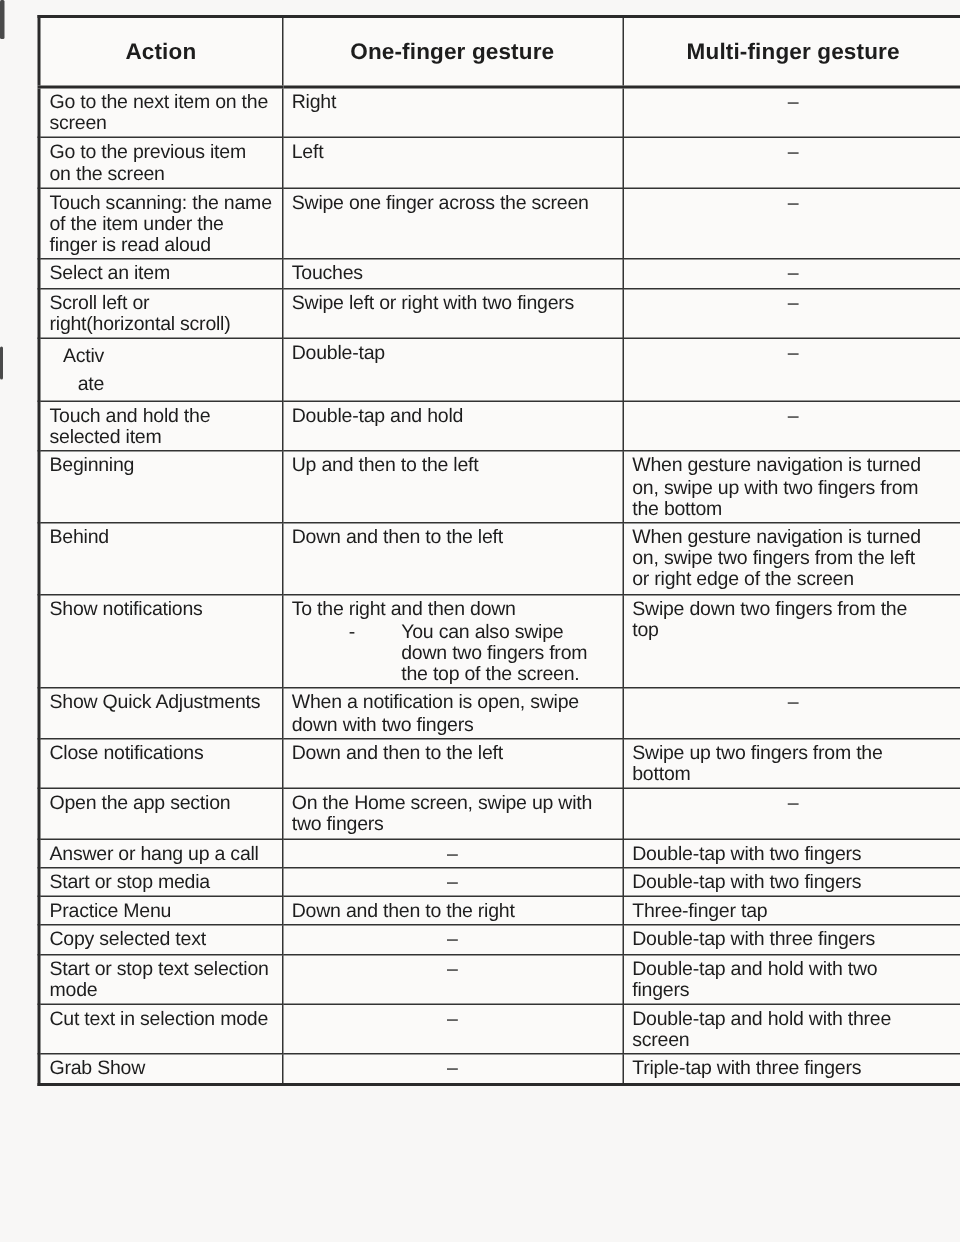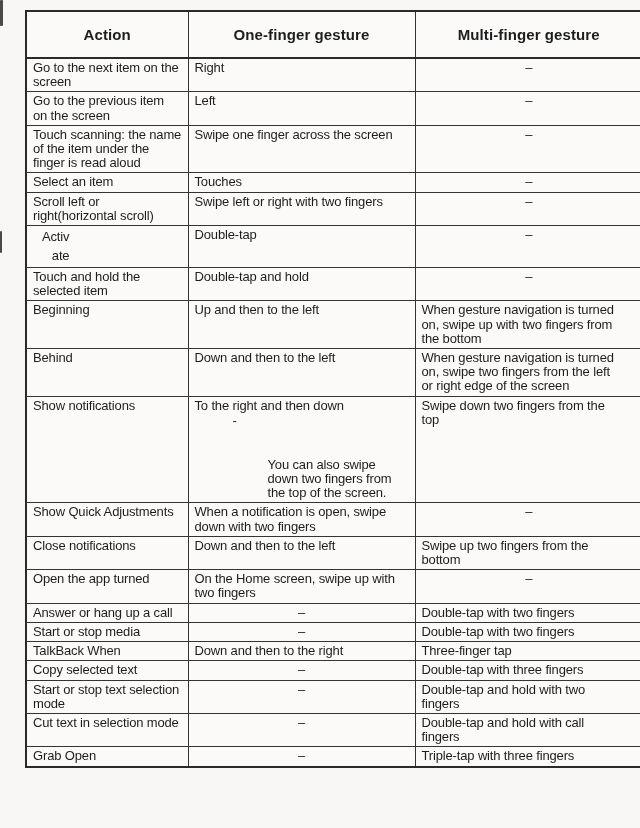--- a/index.html
+++ b/index.html
@@ -74,21 +74,20 @@
     display: flex;
     margin-top: 1px;
   }
   .bullet-marker {
     flex: none;
     margin-left: 38px;
     width: 35px;
   }
   .bullet-text {
     flex: 1;
-    margin-top: 44px;
   }
   .scan-artifact {
     position: absolute;
     background: #4a4a4a;
     border-radius: 1px;
   }
   .artifact-top { left: 0; top: 0; width: 3px; height: 26px; }
   .artifact-mid { left: 0; top: 231px; width: 2px; height: 22px; }
 </style>
 </head>
@@ -170,54 +169,54 @@
           <td data-name="action-cell"><span class="cell-text" data-name="action-label">Show Quick Adjustments</span></td>
           <td data-name="one-finger-gesture-cell"><span class="cell-text" data-name="one-finger-gesture-label">When a notification is open, swipe down with two fingers</span></td>
           <td data-name="multi-finger-gesture-cell" class="dash"><span class="cell-text" data-name="multi-finger-gesture-label">–</span></td>
         </tr>
         <tr data-name="table-row">
           <td data-name="action-cell"><span class="cell-text" data-name="action-label">Close notifications</span></td>
           <td data-name="one-finger-gesture-cell"><span class="cell-text" data-name="one-finger-gesture-label">Down and then to the left</span></td>
           <td data-name="multi-finger-gesture-cell"><span class="cell-text" data-name="multi-finger-gesture-label">Swipe up two fingers from the bottom</span></td>
         </tr>
         <tr data-name="table-row">
-          <td data-name="action-cell"><span class="cell-text" data-name="action-label">Open the app turned</span></td>
+          <td data-name="action-cell"><span class="cell-text" data-name="action-label">Open the app section</span></td>
           <td data-name="one-finger-gesture-cell"><span class="cell-text" data-name="one-finger-gesture-label">On the Home screen, swipe up with two fingers</span></td>
           <td data-name="multi-finger-gesture-cell" class="dash"><span class="cell-text" data-name="multi-finger-gesture-label">–</span></td>
         </tr>
         <tr data-name="table-row">
           <td data-name="action-cell"><span class="cell-text" data-name="action-label">Answer or hang up a call</span></td>
           <td data-name="one-finger-gesture-cell" class="dash"><span class="cell-text" data-name="one-finger-gesture-label">–</span></td>
           <td data-name="multi-finger-gesture-cell"><span class="cell-text" data-name="multi-finger-gesture-label">Double-tap with two fingers</span></td>
         </tr>
         <tr data-name="table-row">
           <td data-name="action-cell"><span class="cell-text" data-name="action-label">Start or stop media</span></td>
           <td data-name="one-finger-gesture-cell" class="dash"><span class="cell-text" data-name="one-finger-gesture-label">–</span></td>
           <td data-name="multi-finger-gesture-cell"><span class="cell-text" data-name="multi-finger-gesture-label">Double-tap with two fingers</span></td>
         </tr>
         <tr data-name="table-row">
-          <td data-name="action-cell"><span class="cell-text" data-name="action-label">TalkBack When</span></td>
+          <td data-name="action-cell"><span class="cell-text" data-name="action-label">Practice Menu</span></td>
           <td data-name="one-finger-gesture-cell"><span class="cell-text" data-name="one-finger-gesture-label">Down and then to the right</span></td>
           <td data-name="multi-finger-gesture-cell"><span class="cell-text" data-name="multi-finger-gesture-label">Three-finger tap</span></td>
         </tr>
         <tr data-name="table-row">
           <td data-name="action-cell"><span class="cell-text" data-name="action-label">Copy selected text</span></td>
           <td data-name="one-finger-gesture-cell" class="dash"><span class="cell-text" data-name="one-finger-gesture-label">–</span></td>
           <td data-name="multi-finger-gesture-cell"><span class="cell-text" data-name="multi-finger-gesture-label">Double-tap with three fingers</span></td>
         </tr>
         <tr data-name="table-row">
           <td data-name="action-cell"><span class="cell-text" data-name="action-label">Start or stop text selection mode</span></td>
           <td data-name="one-finger-gesture-cell" class="dash"><span class="cell-text" data-name="one-finger-gesture-label">–</span></td>
           <td data-name="multi-finger-gesture-cell"><span class="cell-text" data-name="multi-finger-gesture-label">Double-tap and hold with two fingers</span></td>
         </tr>
         <tr data-name="table-row">
           <td data-name="action-cell"><span class="cell-text" data-name="action-label">Cut text in selection mode</span></td>
           <td data-name="one-finger-gesture-cell" class="dash"><span class="cell-text" data-name="one-finger-gesture-label">–</span></td>
-          <td data-name="multi-finger-gesture-cell"><span class="cell-text" data-name="multi-finger-gesture-label">Double-tap and hold with call fingers</span></td>
-        </tr>
-        <tr data-name="table-row">
-          <td data-name="action-cell"><span class="cell-text" data-name="action-label">Grab Open</span></td>
+          <td data-name="multi-finger-gesture-cell"><span class="cell-text" data-name="multi-finger-gesture-label">Double-tap and hold with three screen</span></td>
+        </tr>
+        <tr data-name="table-row">
+          <td data-name="action-cell"><span class="cell-text" data-name="action-label">Grab Show</span></td>
           <td data-name="one-finger-gesture-cell" class="dash"><span class="cell-text" data-name="one-finger-gesture-label">–</span></td>
           <td data-name="multi-finger-gesture-cell"><span class="cell-text" data-name="multi-finger-gesture-label">Triple-tap with three fingers</span></td>
         </tr>
       </tbody>
   </table>
 </div>
 
 </body></html>

